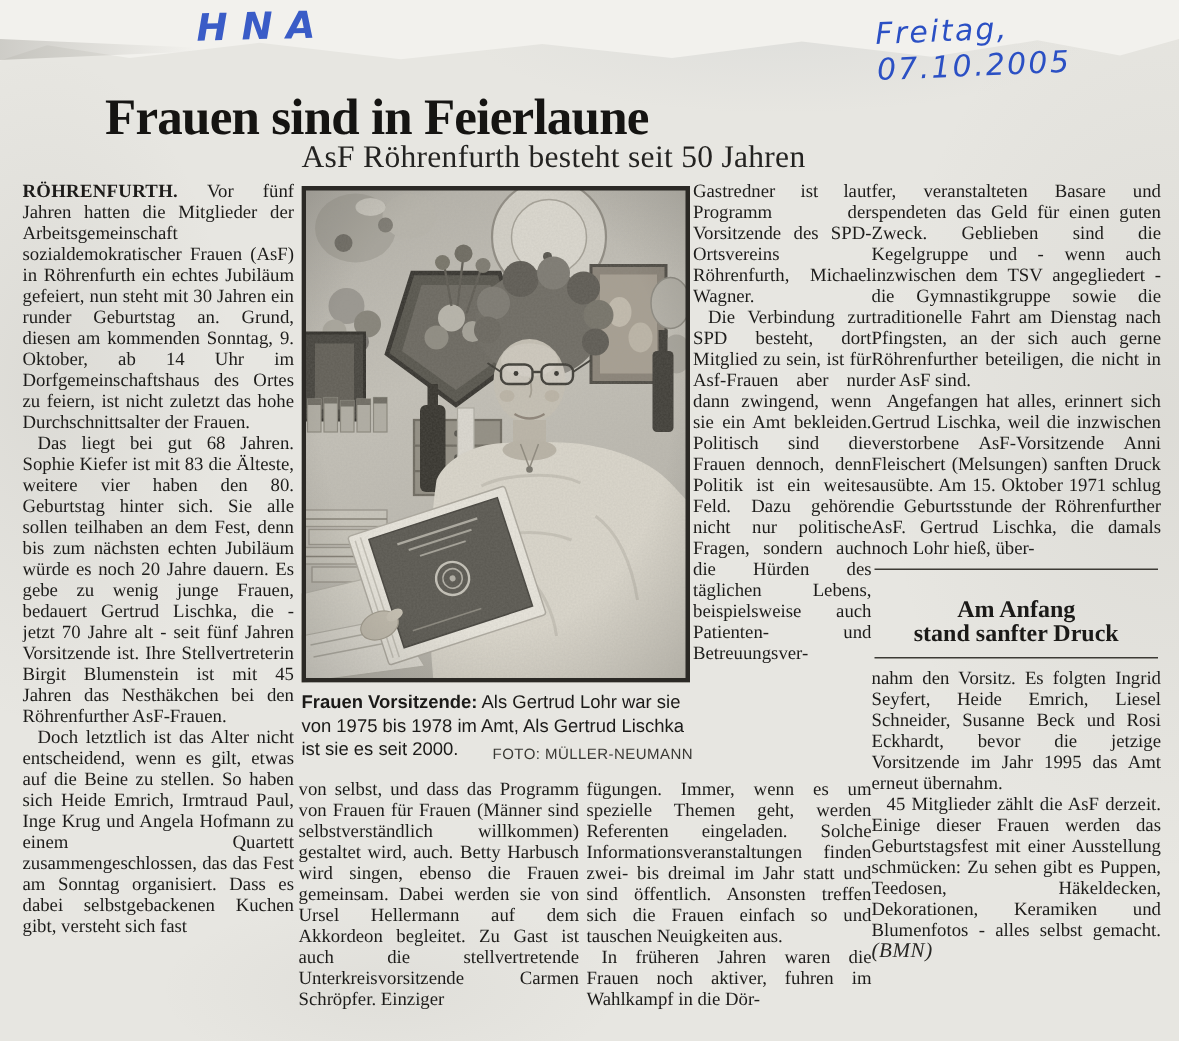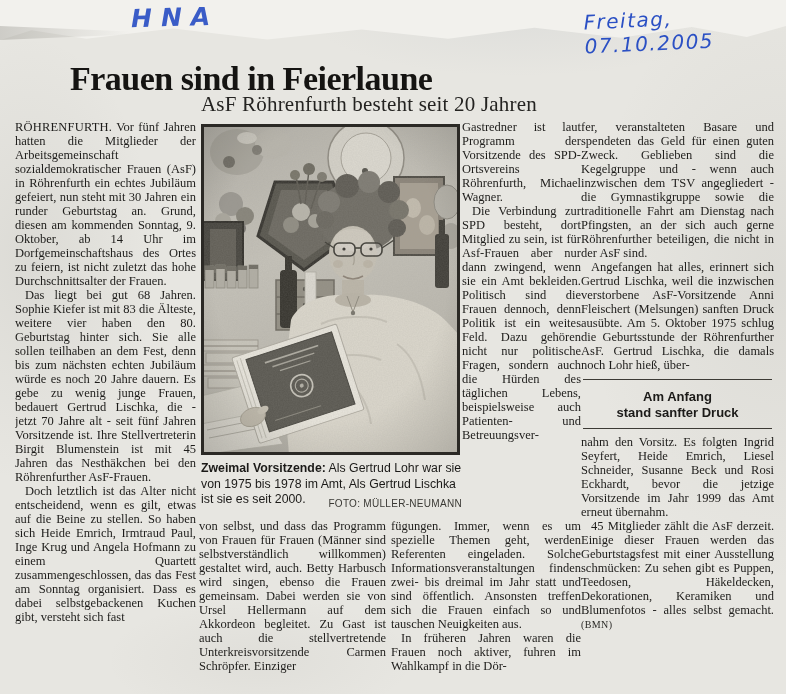--- a/index.html
+++ b/index.html
@@ -30,39 +30,39 @@
   #caption .credit{float:right;font-size:10px;letter-spacing:0.3px;color:#3a3934;margin-top:4px;}
   .bodytext{position:absolute;font-family:"Liberation Serif",serif;font-size:12.5px;line-height:14px;
     color:#1d1c1a;text-align:justify;overflow:hidden;hyphens:auto;-webkit-hyphens:auto;}
   .bodytext p{margin:0;}
   .bodytext p.ind{text-indent:10px;}
   #col1{left:15px;top:120px;width:181px;height:574px;}
   #col2{left:199px;top:519px;width:187px;height:175px;}
   #col3a{left:462px;top:120px;width:119px;height:399px;}
   #col3b{left:391px;top:519px;width:190px;height:175px;}
   #col4{left:581px;top:120px;width:193px;height:574px;}
-  .dateline{font-weight:normal;letter-spacing:0.2px;}
-  #crosshead{margin:7px 2px 6px 2px;padding:9px 0 7px 0;border-top:1.5px solid #3c3a35;border-bottom:1.5px solid #3c3a35;
-    font-family:Liberation Sans, sans-serif;font-weight:bold;font-size:13px;line-height:16px;
+  .dateline{font-weight:bold;letter-spacing:0.2px;}
+  #crosshead{margin:7px 2px 6px 2px;padding:19px 0 7px 0;border-top:1.5px solid #3c3a35;border-bottom:1.5px solid #3c3a35;
+    font-family:Liberation Serif, serif;font-weight:bold;font-size:16px;line-height:16px;
     text-align:center;text-indent:0;white-space:pre-line;color:#1b1a18;}
-  .tag{font-size:10px;letter-spacing:0.4px;color:#2a2926;}
+  .tag{font-size:14px;letter-spacing:0.4px;color:#2a2926;font-style:italic;}
 </style>
 </head>
 <body>
 
 <div id="page">
 
   <div class="torn"></div>
   <div class="torn-shadow"></div>
 
   <div id="hna" class="hand">HNA</div>
   <div id="hdate" class="hand">Freitag, 07.10.2005</div>
 
   <h1 id="headline">Frauen sind in Feierlaune</h1>
-  <div id="subheadline">AsF Röhrenfurth besteht seit 20 Jahren</div>
+  <div id="subheadline">AsF Röhrenfurth besteht seit 50 Jahren</div>
 
   <figure id="photo">
     <svg width="259" height="331" viewBox="0 0 259 331" aria-hidden="true">
       <defs>
         <linearGradient id="wall" x1="0" y1="0" x2="0.3" y2="1">
           <stop offset="0" stop-color="#b2afa7"></stop>
           <stop offset="0.45" stop-color="#c5c2b9"></stop>
           <stop offset="1" stop-color="#b6b3aa"></stop>
         </linearGradient>
         <radialGradient id="vig" cx="0.5" cy="0.45" r="0.75">
@@ -202,21 +202,21 @@
       <ellipse cx="52" cy="293" rx="13" ry="9" fill="#c2bcae" stroke="#a39d8f" stroke-width="0.8" transform="rotate(-22 52 293)"></ellipse>
       <ellipse cx="62" cy="286" rx="6" ry="3.5" fill="#c9c3b5" transform="rotate(-30 62 286)"></ellipse>
 
       <rect width="259" height="331" fill="url(#vig)"></rect>
       <rect width="259" height="331" filter="url(#grain)"></rect>
       <rect x="1.5" y="1.5" width="256" height="328" fill="none" stroke="#2b2925" stroke-width="3"></rect>
     </svg>
   </figure>
 
   <div id="caption">
-    <span class="lead">Zweimal Vorsitzende:</span>
+    <span class="lead">Frauen Vorsitzende:</span>
     <span>Als Gertrud Lohr war sie von 1975 bis 1978 im Amt, Als Gertrud Lischka ist sie es seit 2000.</span>
     <span class="credit">FOTO: MÜLLER-NEUMANN</span>
   </div>
 
   <div id="col1" class="bodytext">
     <p><span class="dateline">RÖHRENFURTH.</span>
       <span>Vor fünf Jahren hatten die Mitglieder der Arbeitsgemeinschaft sozialdemokratischer Frauen (AsF) in Röhrenfurth ein echtes Jubiläum gefeiert, nun steht mit 30 Jahren ein runder Geburtstag an. Grund, diesen am kommenden Sonntag, 9. Oktober, ab 14 Uhr im Dorfgemeinschaftshaus des Ortes zu feiern, ist nicht zuletzt das hohe Durchschnittsalter der Frauen.</span></p>
     <p class="ind">Das liegt bei gut 68 Jahren. Sophie Kiefer ist mit 83 die Älteste, weitere vier haben den 80. Geburtstag hinter sich. Sie alle sollen teilhaben an dem Fest, denn bis zum nächsten echten Jubiläum würde es noch 20 Jahre dauern. Es gebe zu wenig junge Frauen, bedauert Gertrud Lischka, die - jetzt 70 Jahre alt - seit fünf Jahren Vorsitzende ist. Ihre Stellvertreterin Birgit Blumenstein ist mit 45 Jahren das Nesthäkchen bei den Röhrenfurther AsF-Frauen.</p>
     <p class="ind">Doch letztlich ist das Alter nicht entscheidend, wenn es gilt, etwas auf die Beine zu stellen. So haben sich Heide Emrich, Irmtraud Paul, Inge Krug und Angela Hofmann zu einem Quartett zusammengeschlossen, das das Fest am Sonntag organisiert. Dass es dabei selbstgebackenen Kuchen gibt, versteht sich fast</p>
   </div>
@@ -230,21 +230,21 @@
     <p class="ind">Die Verbindung zur SPD besteht, dort Mitglied zu sein, ist für Asf-Frauen aber nur dann zwingend, wenn sie ein Amt bekleiden. Politisch sind die Frauen dennoch, denn Politik ist ein weites Feld. Dazu gehören nicht nur politische Fragen, sondern auch die Hürden des täglichen Lebens, beispielsweise auch Patienten- und Betreuungsver-</p>
   </div>
 
   <div id="col3b" class="bodytext">
     <p>fügungen. Immer, wenn es um spezielle Themen geht, werden Referenten eingeladen. Solche Informationsveranstaltungen finden zwei- bis dreimal im Jahr statt und sind öffentlich. Ansonsten treffen sich die Frauen einfach so und tauschen Neuigkeiten aus.</p>
     <p class="ind">In früheren Jahren waren die Frauen noch aktiver, fuhren im Wahlkampf in die Dör-</p>
   </div>
 
   <div id="col4" class="bodytext">
     <p>fer, veranstalteten Basare und spendeten das Geld für einen guten Zweck. Geblieben sind die Kegelgruppe und - wenn auch inzwischen dem TSV angegliedert - die Gymnastikgruppe sowie die traditionelle Fahrt am Dienstag nach Pfingsten, an der sich auch gerne Röhrenfurther beteiligen, die nicht in der AsF sind.</p>
-    <p class="ind">Angefangen hat alles, erinnert sich Gertrud Lischka, weil die inzwischen verstorbene AsF-Vorsitzende Anni Fleischert (Melsungen) sanften Druck ausübte. Am 5. Oktober 1975 schlug die Geburtsstunde der Röhrenfurther AsF. Gertrud Lischka, die damals noch Lohr hieß, über-</p>
+    <p class="ind">Angefangen hat alles, erinnert sich Gertrud Lischka, weil die inzwischen verstorbene AsF-Vorsitzende Anni Fleischert (Melsungen) sanften Druck ausübte. Am 15. Oktober 1971 schlug die Geburtsstunde der Röhrenfurther AsF. Gertrud Lischka, die damals noch Lohr hieß, über-</p>
     <div id="crosshead">Am Anfang
 stand sanfter Druck</div>
-    <p>nahm den Vorsitz. Es folgten Ingrid Seyfert, Heide Emrich, Liesel Schneider, Susanne Beck und Rosi Eckhardt, bevor die jetzige Vorsitzende im Jahr 1999 das Amt erneut übernahm.</p>
+    <p>nahm den Vorsitz. Es folgten Ingrid Seyfert, Heide Emrich, Liesel Schneider, Susanne Beck und Rosi Eckhardt, bevor die jetzige Vorsitzende im Jahr 1995 das Amt erneut übernahm.</p>
     <p class="ind"><span>45 Mitglieder zählt die AsF derzeit. Einige dieser Frauen werden das Geburtstagsfest mit einer Ausstellung schmücken: Zu sehen gibt es Puppen, Teedosen, Häkeldecken, Dekorationen, Keramiken und Blumenfotos - alles selbst gemacht.</span>
       <span class="tag">(BMN)</span></p>
   </div>
 
 </div>
 
 </body></html>

